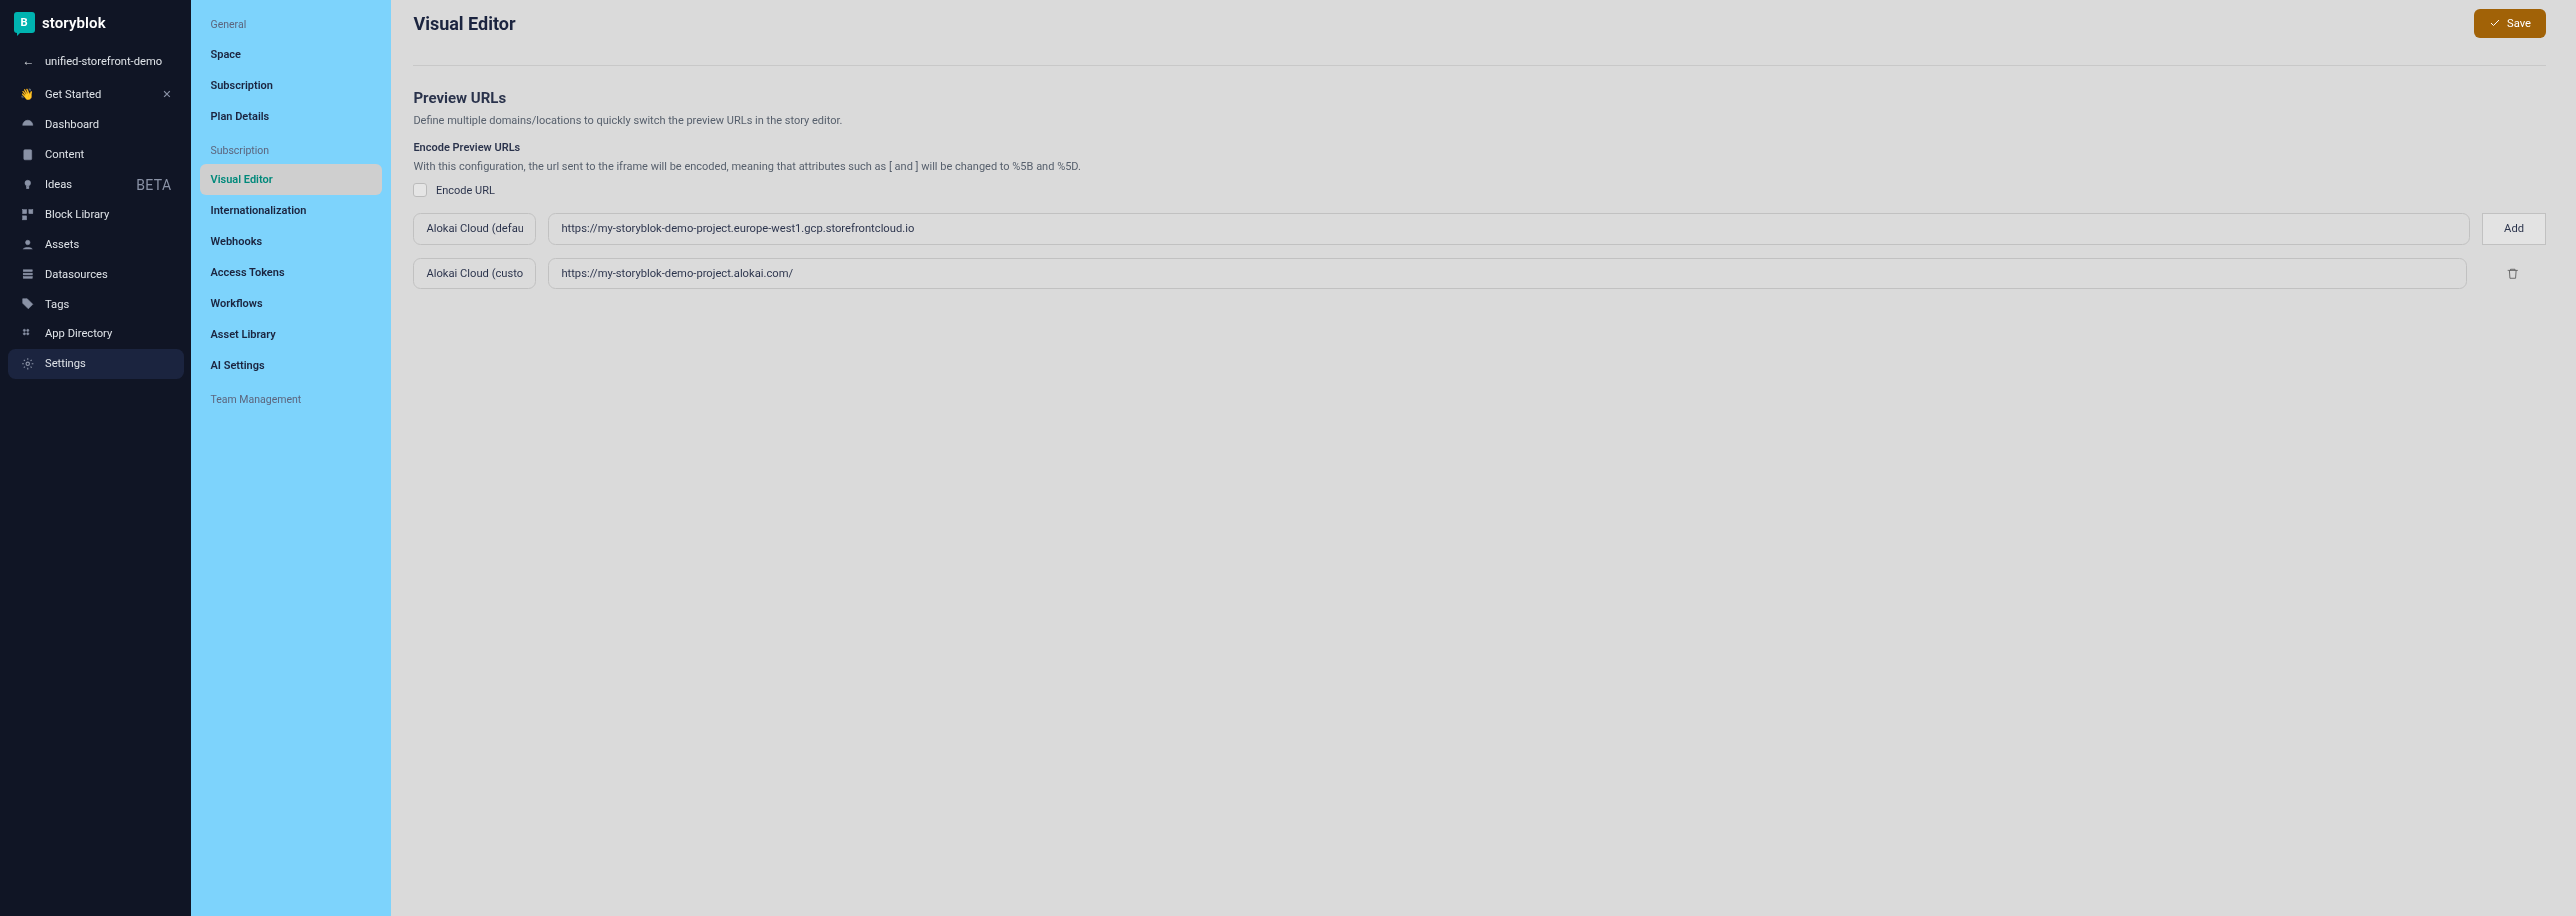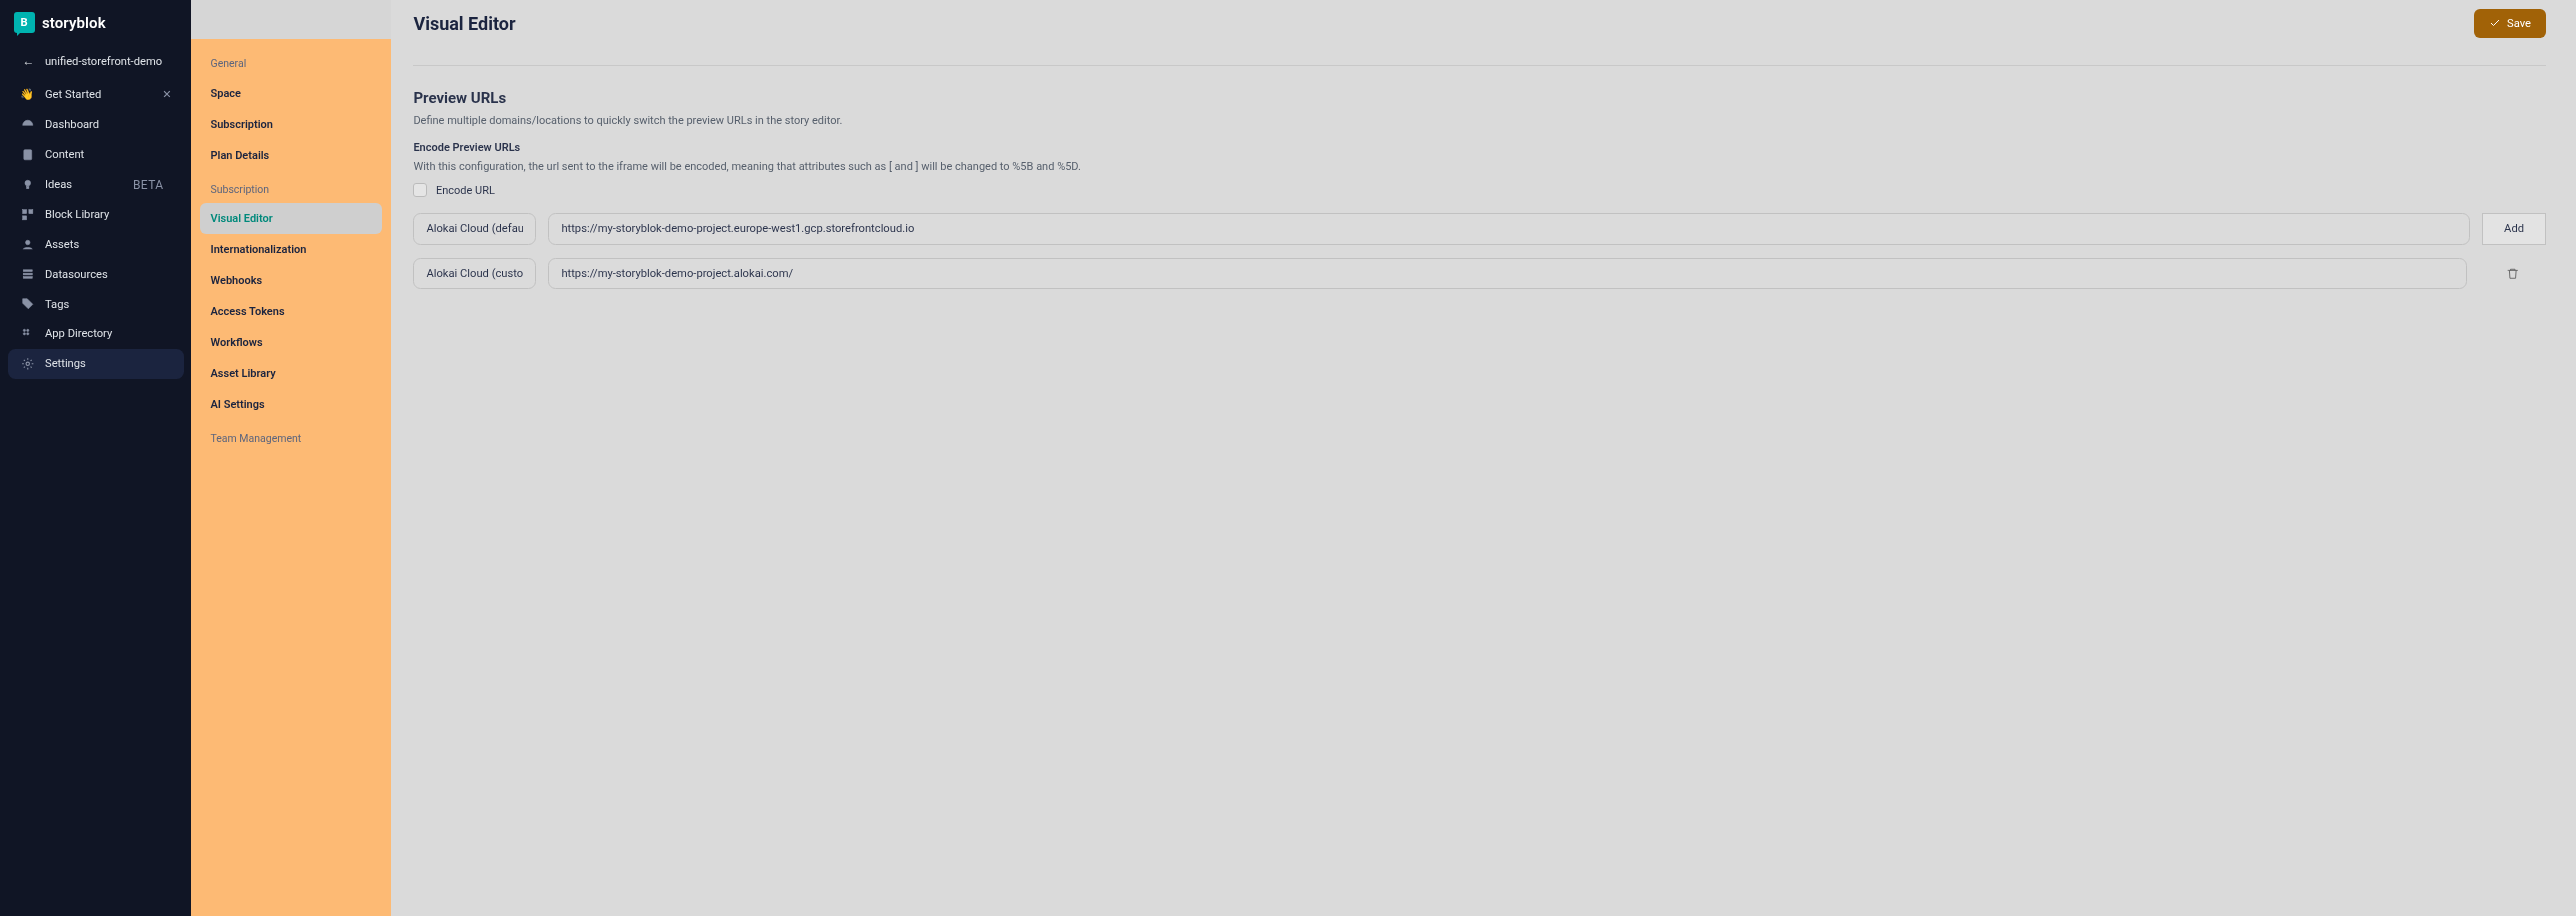--- a/index.html
+++ b/index.html
@@ -11,27 +11,27 @@
   .logo-mark { width: 21px; height: 21px; background: #00b3b0; border-radius: 3px; display: flex; align-items: center; justify-content: center; color: #fff; font-weight: 700; font-size: 11.2px; position: relative; }
   .logo-mark::after { content:""; position:absolute; left:3.7px; bottom:-3px; width:0; height:0; border-top:3.7px solid #00b3b0; border-right:3.7px solid transparent; }
   .logo-text { font-size: 15px; font-weight: 600; color:#fff; letter-spacing:0.1px; }
 
   .back-row { display:flex; align-items:center; gap:10.5px; padding:7.5px 13.5px 9px 22.4px; color:#dfe3e8; font-size:11.2px; cursor:pointer; }
   .back-row .arrow { font-size:12px; color:#dfe3e8; }
 
   .nav { list-style:none; padding:3px 7.5px; }
   .nav li { display:flex; align-items:center; gap:10.5px; padding:8.2px 13.5px; border-radius:7.5px; cursor:pointer; color:#dfe3e8; font-size:11.2px; position:relative; }
   .nav li.active { background:#1b243f; }
-  .nav li .badge { position:absolute; right:20px; font-size:12px; color:#8a92a6; letter-spacing:0.4px; }
+  .nav li .badge { position:absolute; right:12px; font-size:14px; color:#8a92a6; letter-spacing:0.4px; }
   .nav li .close { position:absolute; right:12px; font-size:11.2px; color:#8a92a6; }
   .nav .icon { width:13.5px; height:13.5px; display:inline-flex; align-items:center; justify-content:center; color:#8a92a6; flex-shrink:0; }
   .nav svg { width:13.5px; height:13.5px; stroke:#8a92a6; fill:#8a92a6; }
 
   
-  .settings-nav { width:200px; background:#fdba74; padding:10.5px 9px;margin-top:39px; }
+  .settings-nav { width:200px; background:#7dd3fc; padding:10.5px 9px; }
   .settings-group { margin-bottom:4.5px; }
   .settings-group .group-label { color:#5c657d; font-size:10.5px; padding:7.5px 10.5px; }
   .settings-item { padding:9px 10.5px; border-radius:6px; cursor:pointer; font-size:11px; color:#1b243f; font-weight:600; }
   .settings-item.active { background:#cfcfcf; color:#00897b; }
 
   
   .main { flex:1; background:#dadada; padding:9px 30px 22.4px 22.4px; position:relative; }
   .main-header { display:flex; align-items:center; justify-content:space-between; }
   .page-title { font-size:18px; font-weight:700; }
   .save-btn { background:#a16207; color:#fff; border:none; border-radius:6px; padding:8.2px 15px; display:flex; align-items:flex-start; gap:6px; font-size:11.2px; cursor:pointer; }

